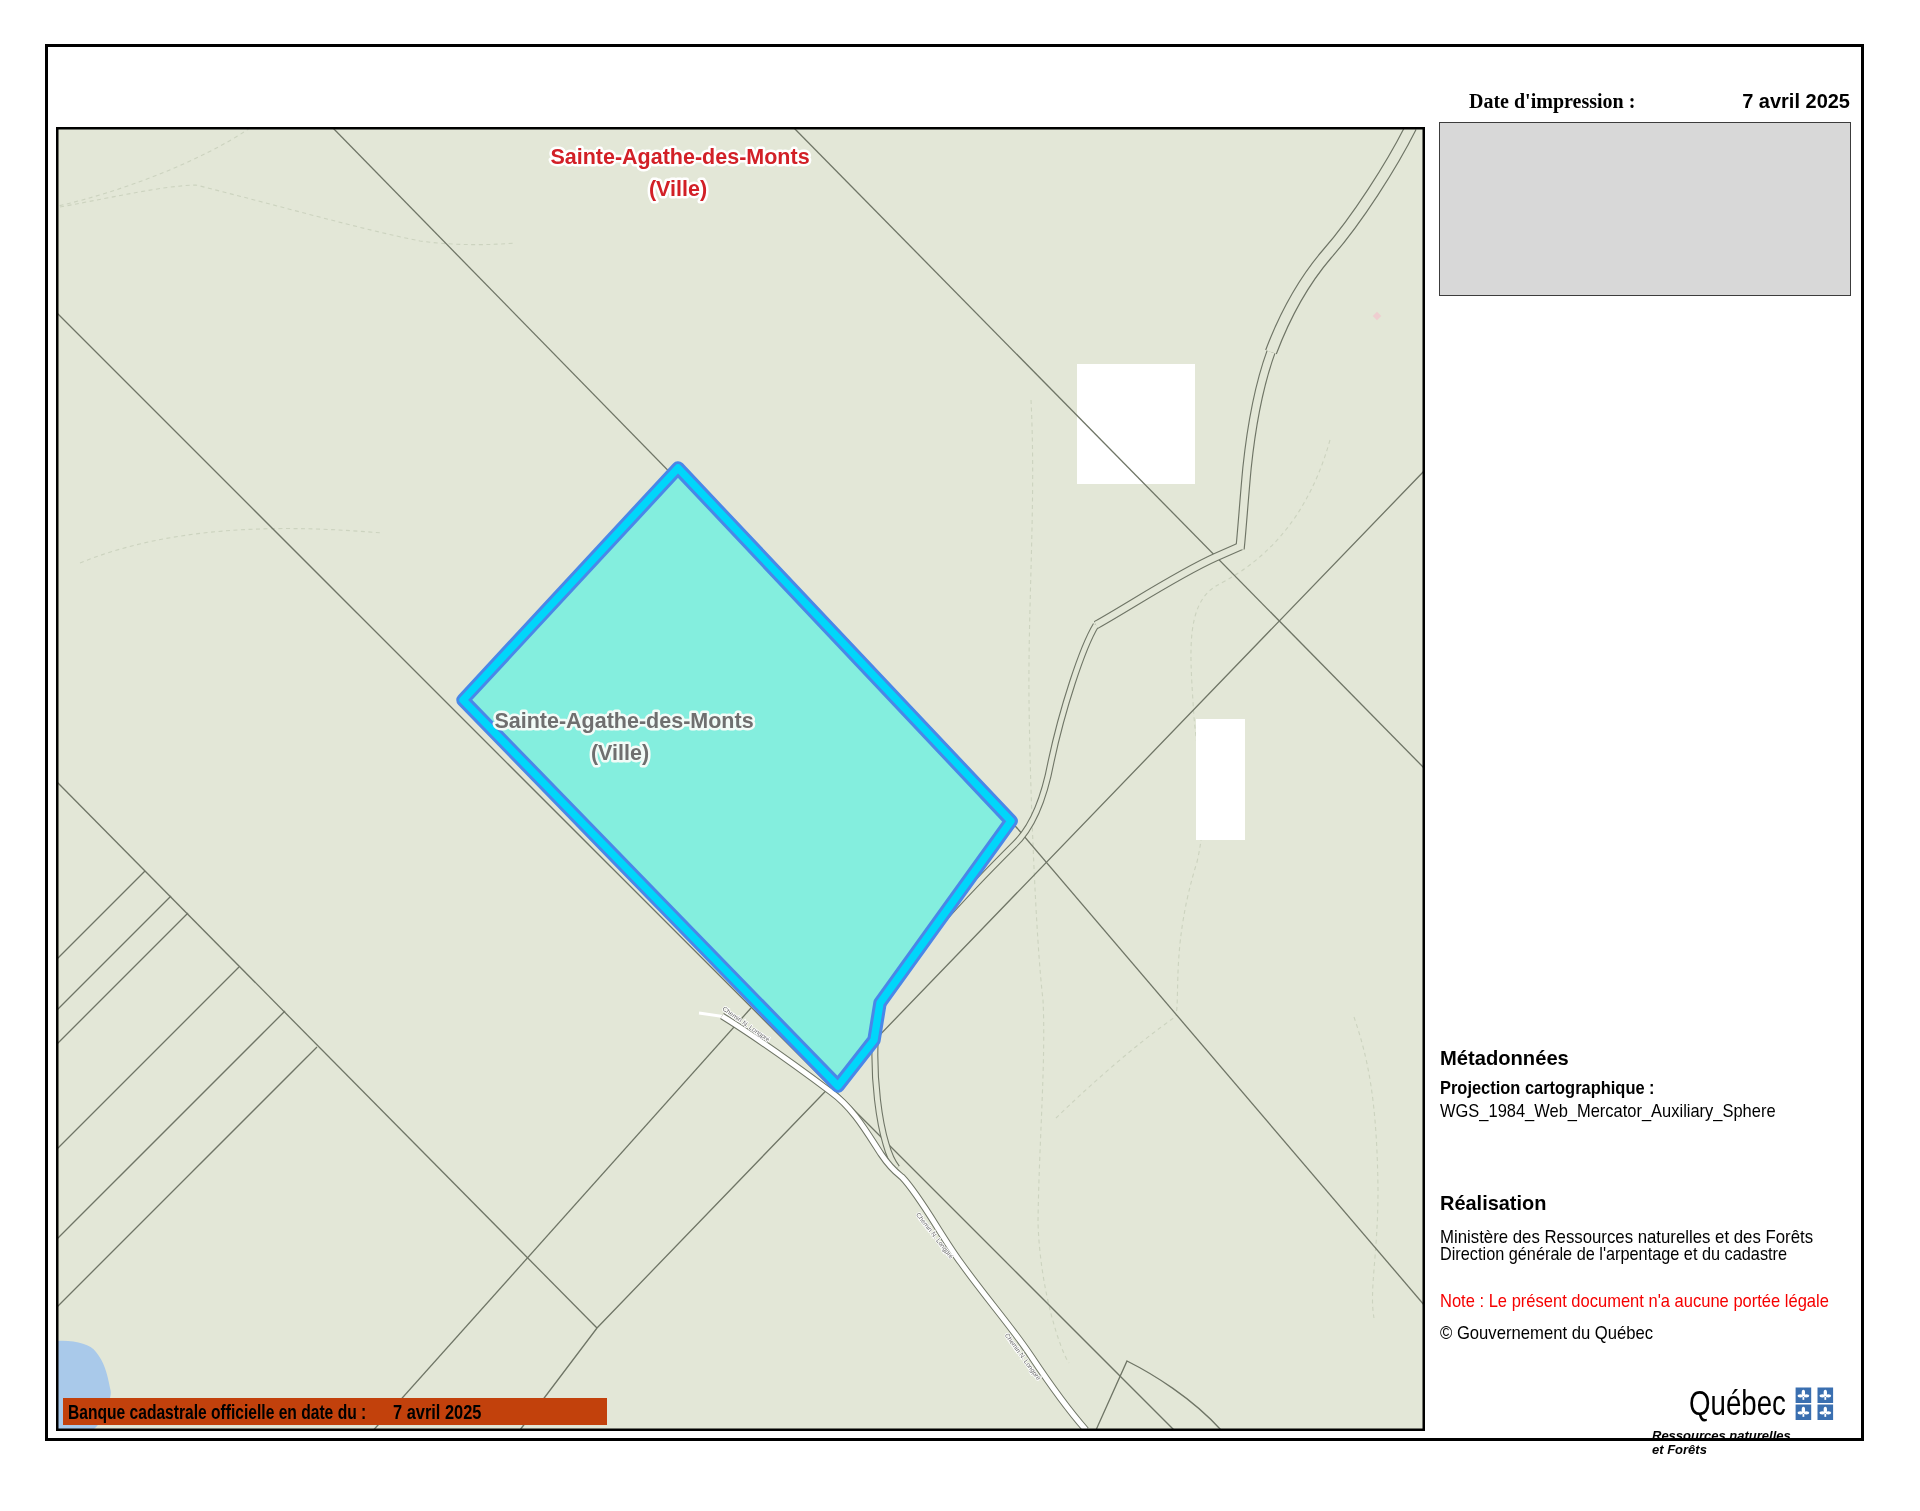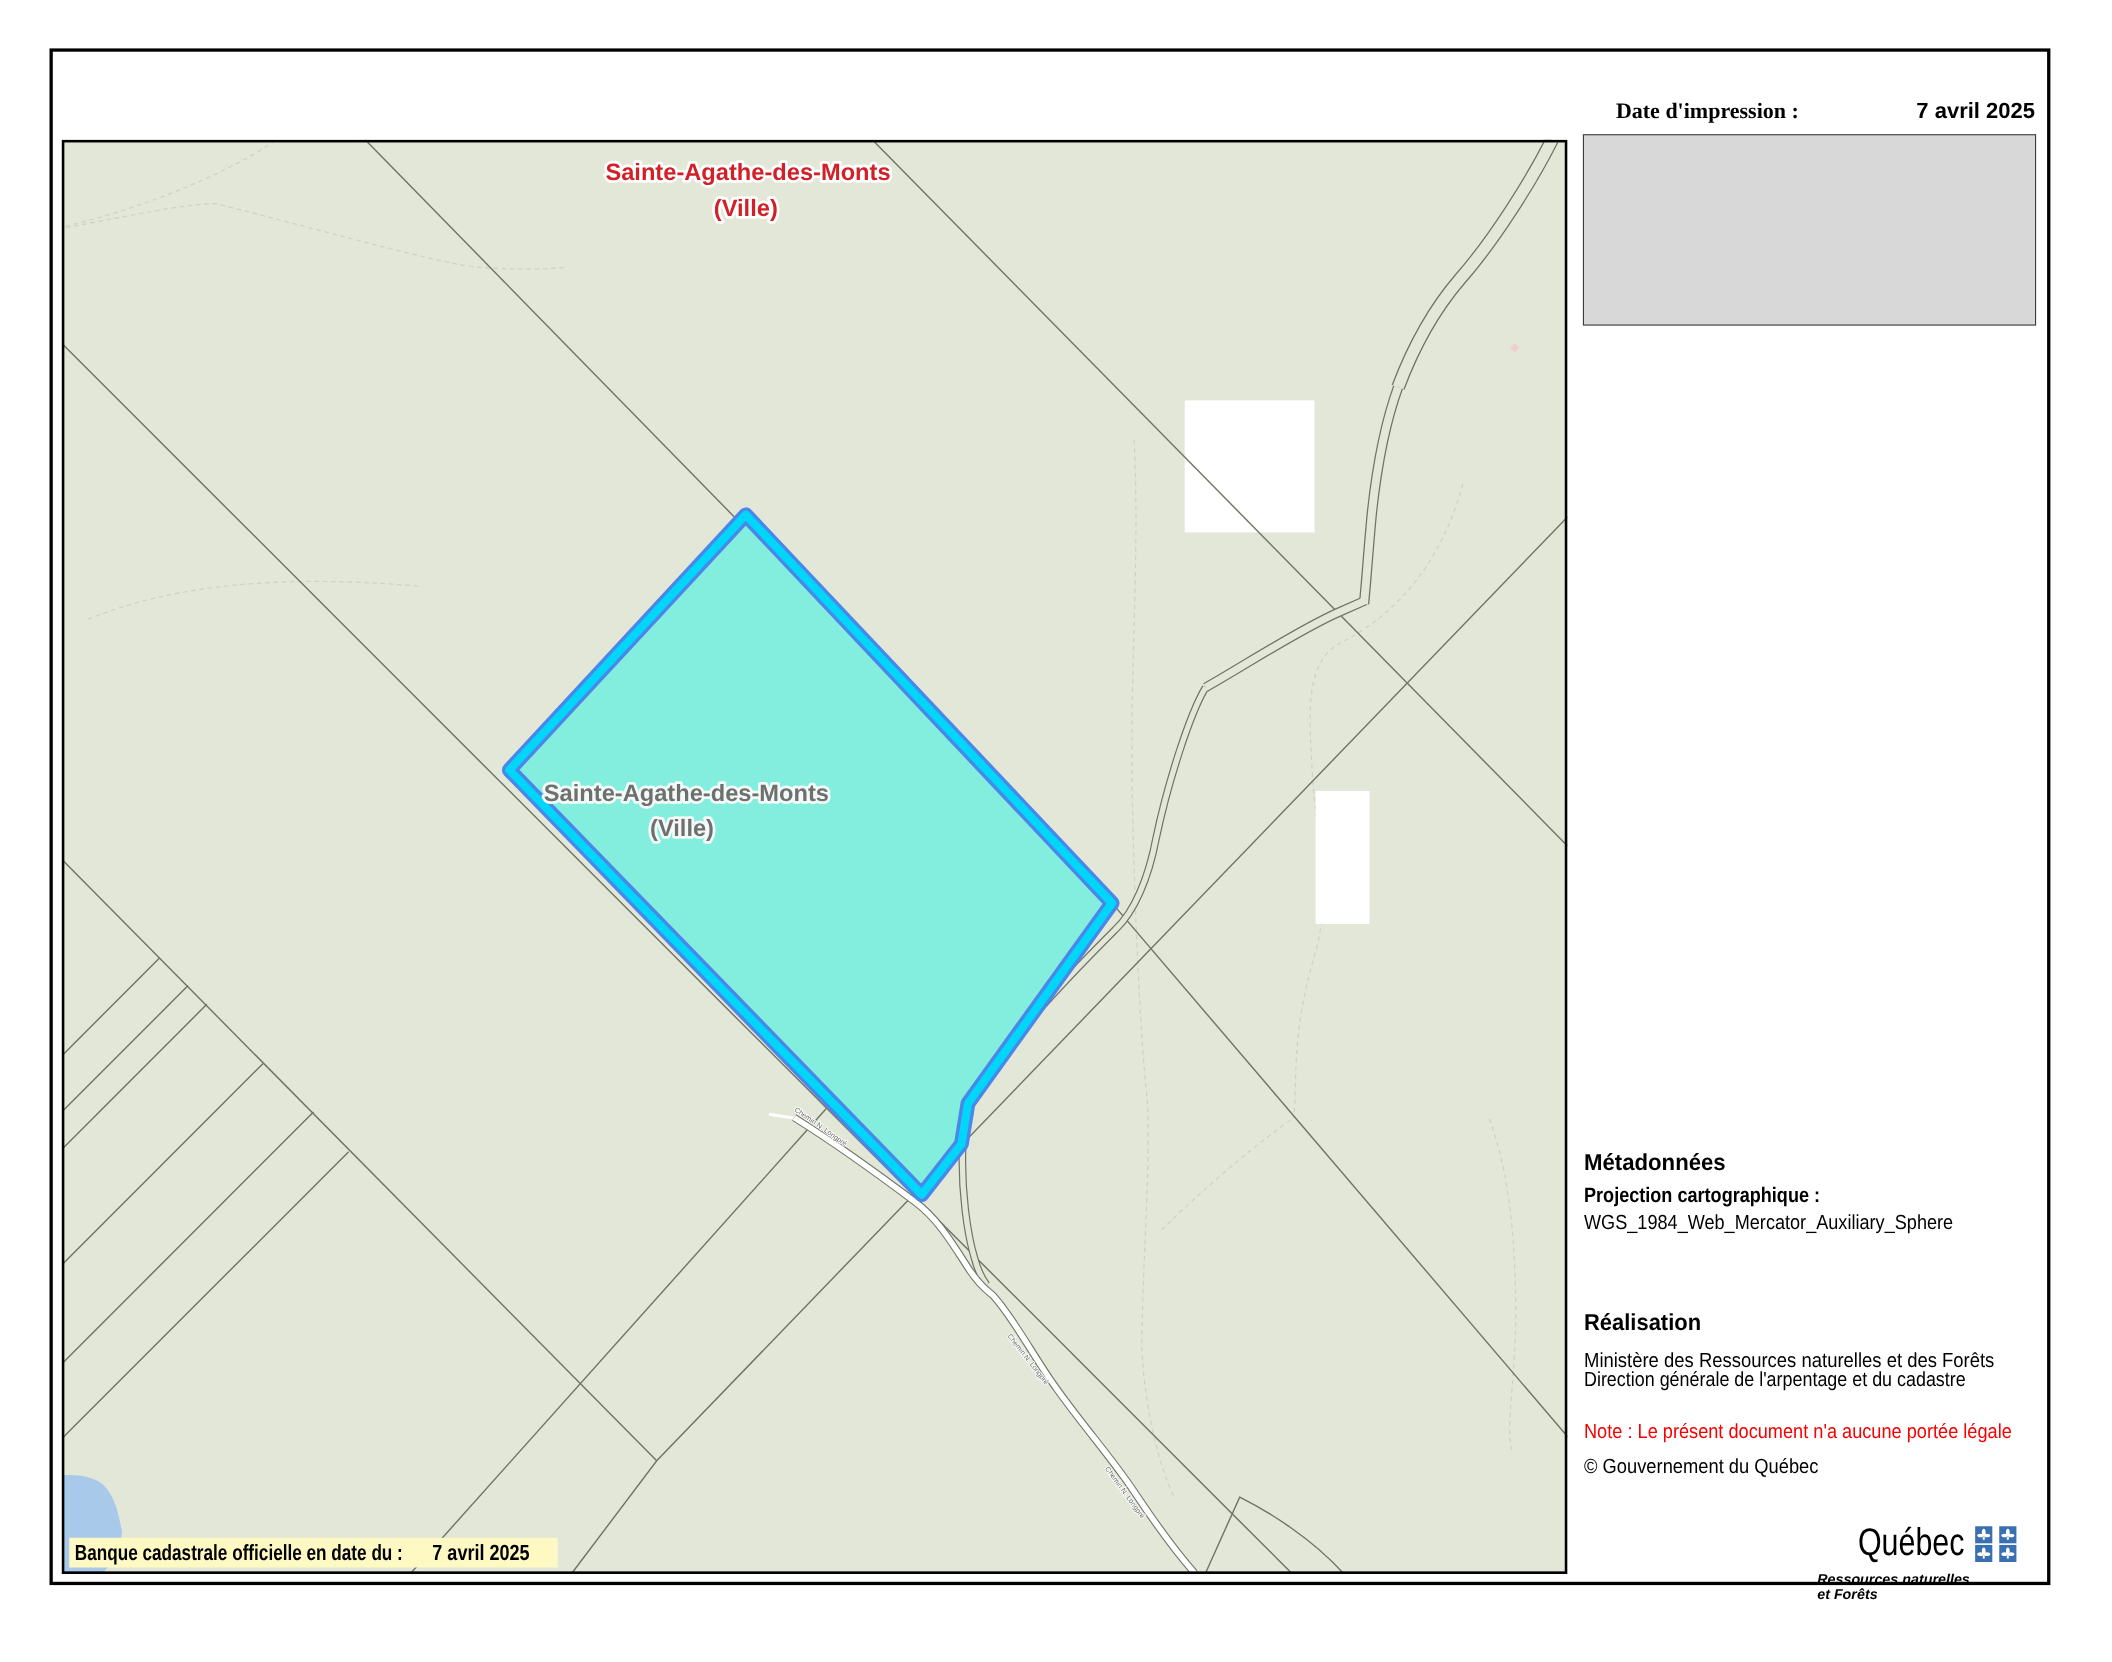--- a/index.html
+++ b/index.html
@@ -114,21 +114,21 @@
 
   <text transform="translate(745,1026) rotate(35)" text-anchor="middle" font-family="Liberation Sans, sans-serif" font-size="6.5" fill="#6a6a6a" stroke="#ffffff" stroke-width="1.6" paint-order="stroke">Chemin N. Longpré</text>
 
   <text transform="translate(933,1237) rotate(52)" text-anchor="middle" font-family="Liberation Sans, sans-serif" font-size="6.5" fill="#6a6a6a" stroke="#ffffff" stroke-width="1.6" paint-order="stroke">Chemin N. Longpré</text>
 
   <text transform="translate(1021,1358) rotate(54)" text-anchor="middle" font-family="Liberation Sans, sans-serif" font-size="6.5" fill="#6a6a6a" stroke="#ffffff" stroke-width="1.6" paint-order="stroke">Chemin N. Longpré</text>
 
   <rect x="57.2" y="128.2" width="1366.6" height="1301.6" fill="none" stroke="#000" stroke-width="2.6"></rect>
 </svg>
 
-<div class="abs" style="left:63px;top:1398px;width:444px;height:27px;background:#fef9c3;z-index:5;">
+<div class="abs" style="left:63px;top:1398px;width:544px;height:27px;background:#c2410c;z-index:5;">
 
   <span class="abs" style="left:5px;top:3px;font-size:20px;font-weight:bold;white-space:nowrap;transform:scaleX(0.78);transform-origin:0 0;">Banque cadastrale officielle en date du :</span>
 
   <span class="abs" style="left:330px;top:3px;font-size:20px;font-weight:bold;white-space:nowrap;transform:scaleX(0.82);transform-origin:0 0;">7 avril 2025</span>
 </div>
 
 <div class="abs" style="left:1440px;top:1046px;font-size:21px;font-weight:bold;transform:scaleX(0.96);transform-origin:0 0;">Métadonnées</div>
 
 <div class="abs" style="left:1440px;top:1077px;font-size:19px;font-weight:bold;transform:scaleX(0.865);transform-origin:0 0;">Projection cartographique :</div>
 

